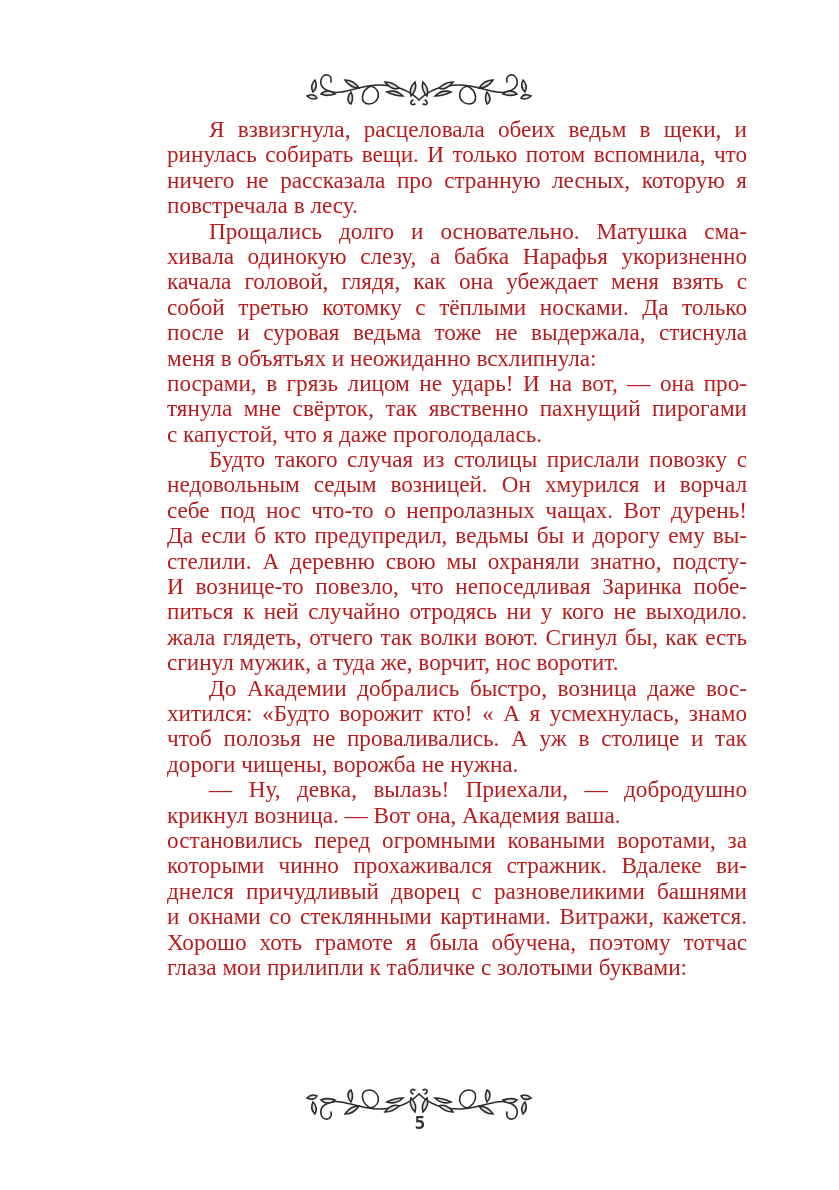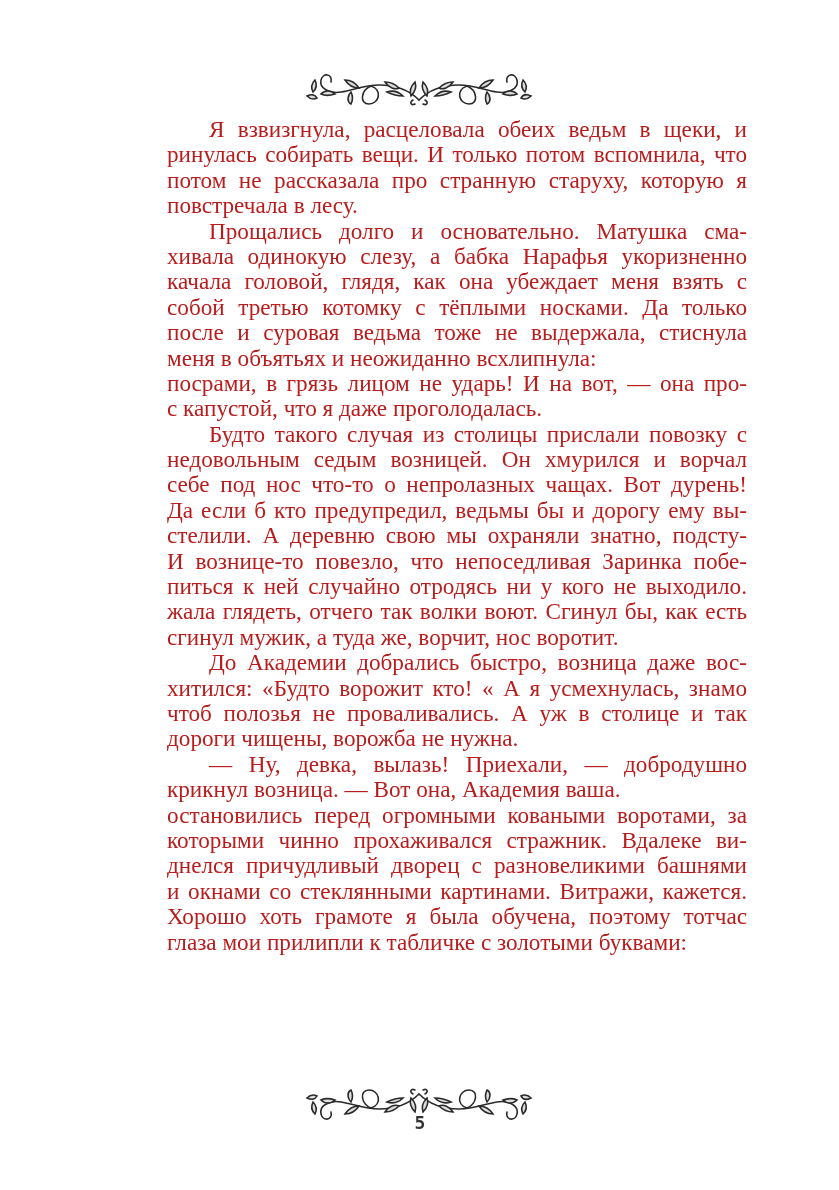--- a/index.html
+++ b/index.html
@@ -98,29 +98,30 @@
       <path d="M14 32 C 12 28, 12 24, 16 20 C 18 24, 18 28, 14 32 Z" fill="#ddd"></path>
       <path d="M226 32 C 228 28, 228 24, 224 20 C 222 24, 222 28, 226 32 Z" fill="#ddd"></path>
       <path d="M18 38 C 14 40, 10 38, 8 36 C 12 34, 16 34, 18 38 Z" fill="#ddd"></path>
       <path d="M222 38 C 226 40, 230 38, 232 36 C 228 34, 224 34, 222 38 Z" fill="#ddd"></path>
     </svg>
   </div>
 
   <div class="text-block">
     <span class="line indent">Я взвизгнула, расцеловала обеих ведьм в щеки, и</span>
     <span class="line">ринулась собирать вещи. И только потом вспомнила, что</span>
-    <span class="line">потом не рассказала про странную старуху, которую я</span>
+    <span class="line">ничего не рассказала про странную лесных, которую я</span>
     <span class="line last">повстречала в лесу.</span>
     <span class="line indent">Прощались долго и основательно. Матушка сма-</span>
     <span class="line">хивала одинокую слезу, а бабка Нарафья укоризненно</span>
     <span class="line">качала головой, глядя, как она убеждает меня взять с</span>
     <span class="line">собой третью котомку с тёплыми носками. Да только</span>
     <span class="line">после и суровая ведьма тоже не выдержала, стиснула</span>
     <span class="line last">меня в объятьях и неожиданно всхлипнула:</span>
     <span class="line">посрами, в грязь лицом не ударь! И на вот, — она про-</span>
+    <span class="line">тянула мне свёрток, так явственно пахнущий пирогами</span>
     <span class="line last">с капустой, что я даже проголодалась.</span>
     <span class="line indent">Будто такого случая из столицы прислали повозку с</span>
     <span class="line">недовольным седым возницей. Он хмурился и ворчал</span>
     <span class="line">себе под нос что-то о непролазных чащах. Вот дурень!</span>
     <span class="line">Да если б кто предупредил, ведьмы бы и дорогу ему вы-</span>
     <span class="line">стелили. А деревню свою мы охраняли знатно, подсту-</span>
     <span class="line">И вознице-то повезло, что непоседливая Заринка побе-</span>
     <span class="line">питься к ней случайно отродясь ни у кого не выходило.</span>
     <span class="line">жала глядеть, отчего так волки воют. Сгинул бы, как есть</span>
     <span class="line last">сгинул мужик, а туда же, ворчит, нос воротит.</span>

